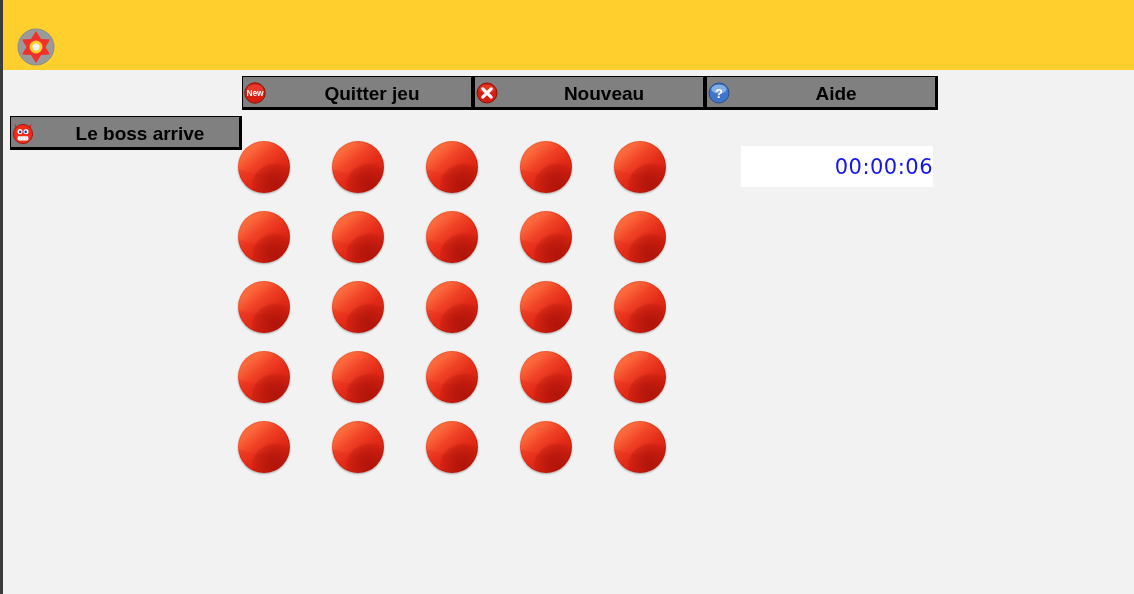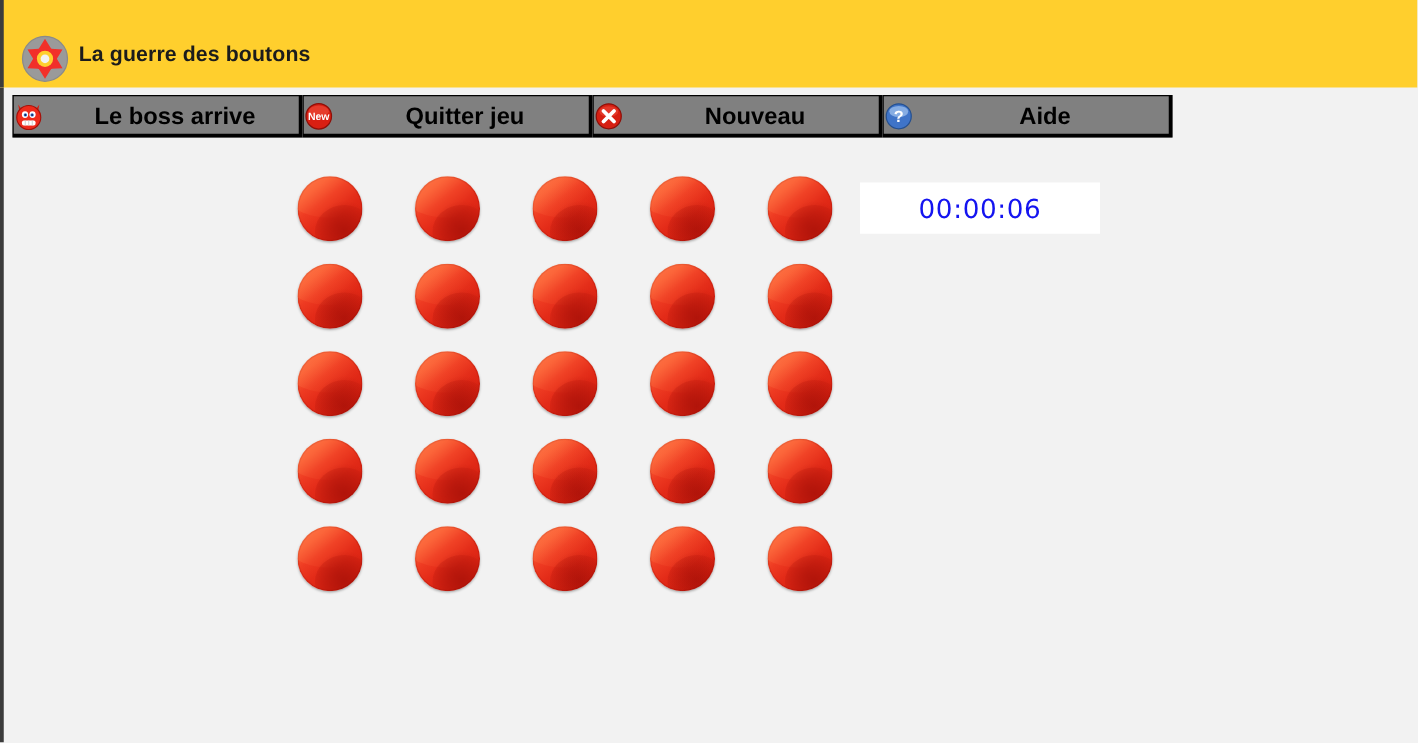--- a/index.html
+++ b/index.html
@@ -87,21 +87,21 @@
     left: 36px; right: 6px;
     top: 5px;
     text-align: center;
     font-size: 19px;
     font-weight: bold;
     color: #000;
     white-space: nowrap;
     line-height: 24px;
   }
 
-  #btn-boss   { left: 7px;   width: 232px; }
+  #btn-boss   { left: 7px;   width: 232px; margin-top: 40px; }
   #btn-new    { left: 239px; width: 232px; }
   #btn-quit   { left: 471px; width: 232px; }
   #btn-help   { left: 703px; width: 232px; }
 
   
   #game-board {
     position: absolute;
     left: 0; top: 112px;
     width: 1134px;
     height: 482px;
@@ -145,26 +145,26 @@
     right: -18%; bottom: -28%;
     width: 92%; height: 84%;
     border-radius: 50%;
     background: radial-gradient(circle at 38% 36%, rgba(170,16,8,0.42) 0%, rgba(170,16,8,0.10) 58%, rgba(170,16,8,0) 76%);
     pointer-events: none;
   }
 
   
   #timer-panel {
     position: absolute;
-    left: 688px; top: 146px;
+    left: 741px; top: 146px;
     width: 192px; height: 41px;
     background: #ffffff;
     display: flex;
     align-items: center;
-    justify-content: center;
+    justify-content: flex-end;
   }
   #timer-value {
     font-size: 21px;
     color: #1414f0;
     font-family: "DejaVu Sans", sans-serif;
     letter-spacing: 0.5px;
   }
 </style>
 </head>
 <body>
@@ -179,21 +179,20 @@
       <svg width="38" height="38" viewBox="0 0 38 38">
         <circle cx="19" cy="19" r="18" fill="#9a9a9a"></circle>
         <circle cx="19" cy="19" r="18" fill="none" stroke="#8a8a8a" stroke-width="1"></circle>
         <path d="M19 3 L24 11 L33 11.5 L28.5 19 L33 26.5 L24 27 L19 35 L14 27 L5 26.5 L9.5 19 L5 11.5 L14 11 Z" fill="#f2302a"></path>
         <circle cx="19" cy="19" r="9.5" fill="#f2302a"></circle>
         <circle cx="19" cy="19" r="6.5" fill="#ffcf2d"></circle>
         <circle cx="19" cy="19" r="3.5" fill="#f2f2f2"></circle>
       </svg>
     </span>
 
-    <span id="title-text">La guerre des boutons</span>
   </div>
 
   <div id="toolbar">
 
     <div class="tool-button" id="btn-boss">
       <span class="tb-icon">
         <svg width="24" height="24" viewBox="0 0 24 24">
           <path d="M3.5 2.5 L6.5 6.5 L4.5 7.5 Z" fill="#d81f12"></path>
           <path d="M20.5 2.5 L17.5 6.5 L19.5 7.5 Z" fill="#d81f12"></path>
           <circle cx="12" cy="13" r="9.6" fill="#ef2b1c"></circle>

